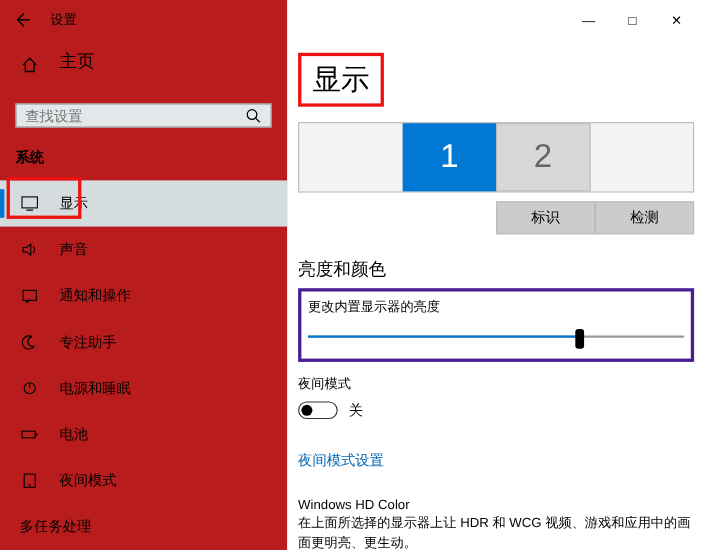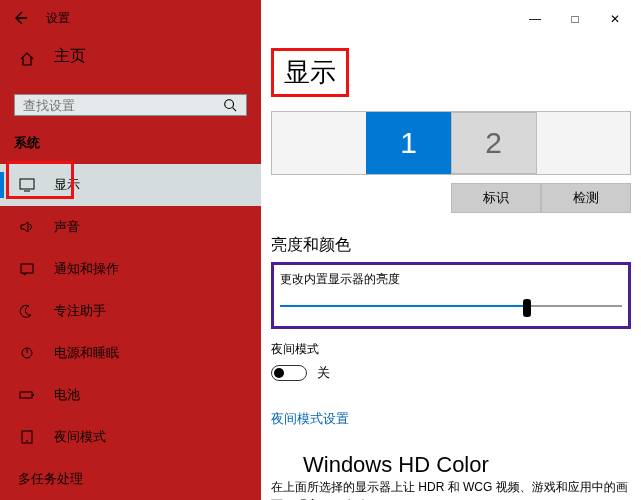--- a/index.html
+++ b/index.html
@@ -35,21 +35,21 @@
   .brightness-box { border: 3px solid #4c1d95; margin-top: 6px; padding: 6px 6px 12px 6px; }
   .bright-label { font-size: 12px; margin-bottom: 10px; }
   .slider { position: relative; height: 16px; }
   .slider-track { position: absolute; left: 0; right: 0; top: 7px; height: 2px; background: #999; }
   .slider-fill { position: absolute; left: 0; width: 72%; top: 7px; height: 2px; background: #0078d4; }
   .slider-thumb { position: absolute; left: 71%; top: 1px; width: 8px; height: 18px; background: #000; border-radius: 3px; }
   .toggle-row { display: flex; align-items: center; gap: 10px; margin-top: 6px; font-size: 13px; }
   .toggle { width: 36px; height: 16px; border: 1px solid #333; border-radius: 8px; position: relative; }
   .toggle::after { content: ""; position: absolute; left: 2px; top: 2px; width: 10px; height: 10px; background: #000; border-radius: 50%; }
   .link { color: #0066b4; font-size: 13px; margin-top: 28px; }
-  .hd-title { font-size: 22px; margin-top: 24px; margin-left: 32px; }
+  .hd-title { font-size: 12px; margin-top: 24px; }
   .hd-desc { font-size: 12px; color: #000; line-height: 1.5; }
   .night-label { font-size: 12px; margin-top: 12px; }
 </style>
 </head>
 <body>
 
 <div class="sidebar">
   <div class="title-row">
     <div class="back-btn">
       <svg width="16" height="16" viewBox="0 0 16 16">

